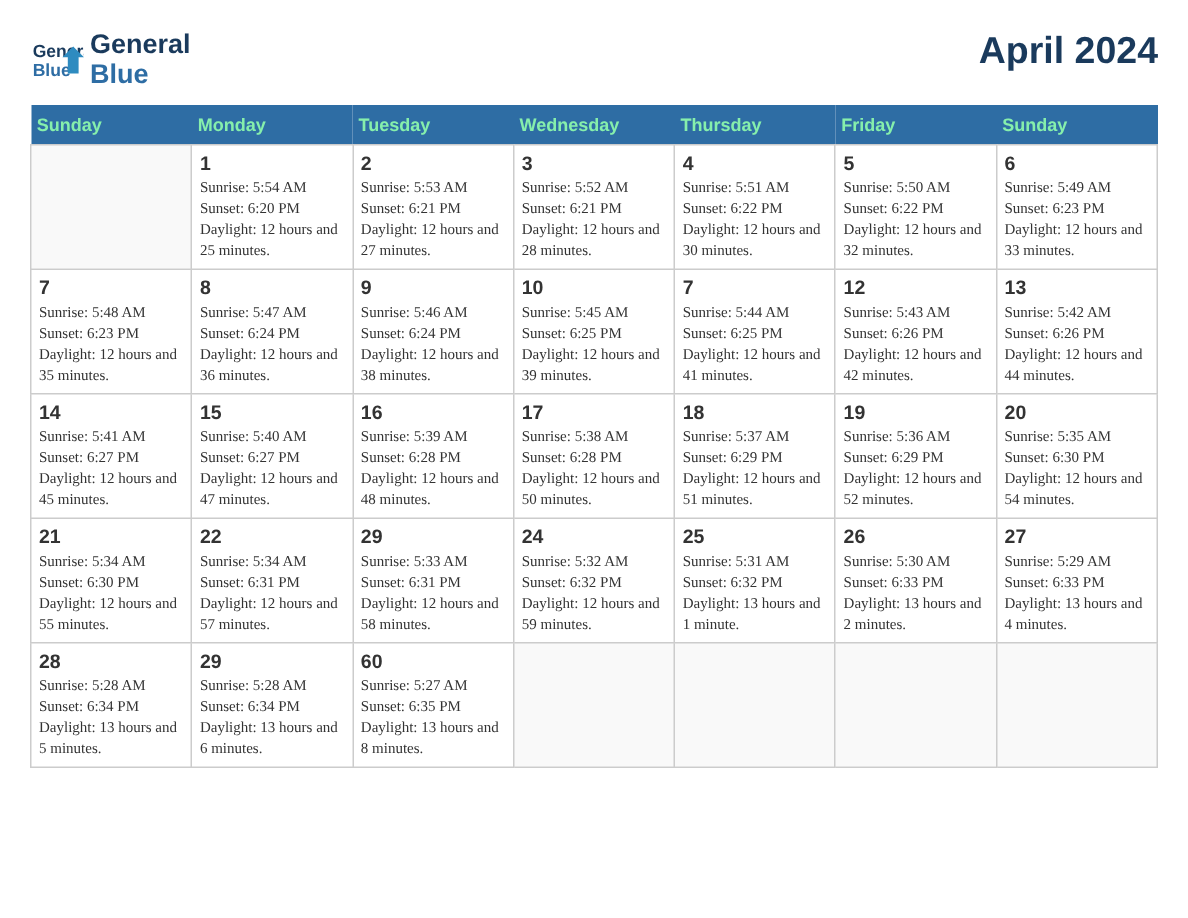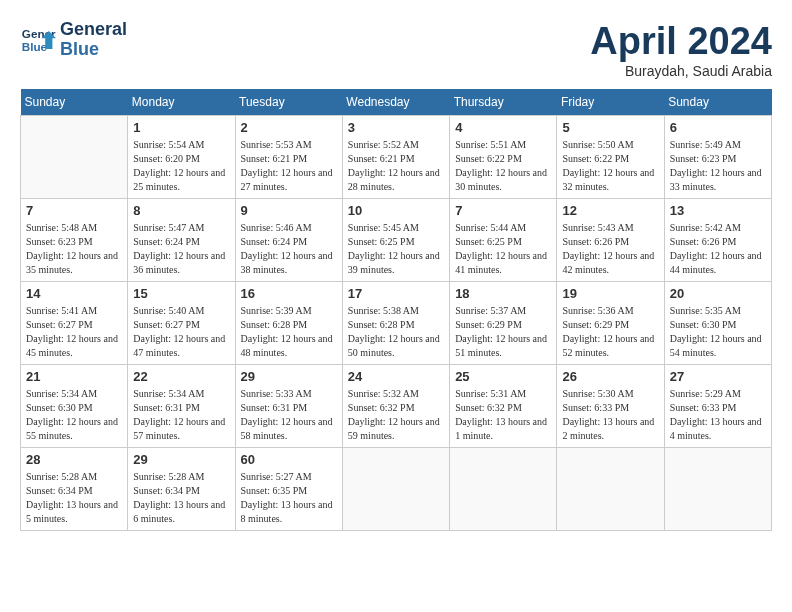--- a/index.html
+++ b/index.html
@@ -31,41 +31,41 @@
       color: #1a3a5c;
     }
     .logo-icon {
       width: 36px;
       height: 36px;
     }
     .title-block {
       text-align: right;
     }
     .month-title {
-      font-size: 38px;
+      font-size: 25px;
       font-weight: bold;
       color: #1a3a5c;
       margin-left: 21px;
     }
     .subtitle {
       font-size: 14px;
       color: #333;
     }
     table {
       width: 100%;
       border-collapse: collapse;
       font-size: 11px;
     }
     th {
       background: #2e6da4;
-      color: #ffffff;
+      color: #86efac;
       padding: 6px 4px;
       text-align: left;
       font-size: 12px;
-      font-weight: normal;
+      font-weight: bold;
     }
     td {
       border: 1px solid #ccc;
       vertical-align: top;
       padding: 4px 5px;
       height: 80px;
       width: 14.28%;
     }
     .day-num {
       font-size: 13px;
@@ -99,21 +99,20 @@
     </svg>
     <div>
       <div class="logo-text">
         <span>General</span><br>
         <span style="color:#2e6da4">Blue</span>
       </div>
     </div>
   </div>
   <div class="title-block">
     <div class="month-title">April 2024</div>
-    <div class="subtitle">Buraydah, Saudi Arabia</div>
   </div>
 </div>
 
 <table>
   <thead>
     <tr>
     <th>Sunday</th>
         <th>Monday</th>
         <th>Tuesday</th>
         <th>Wednesday</th>

